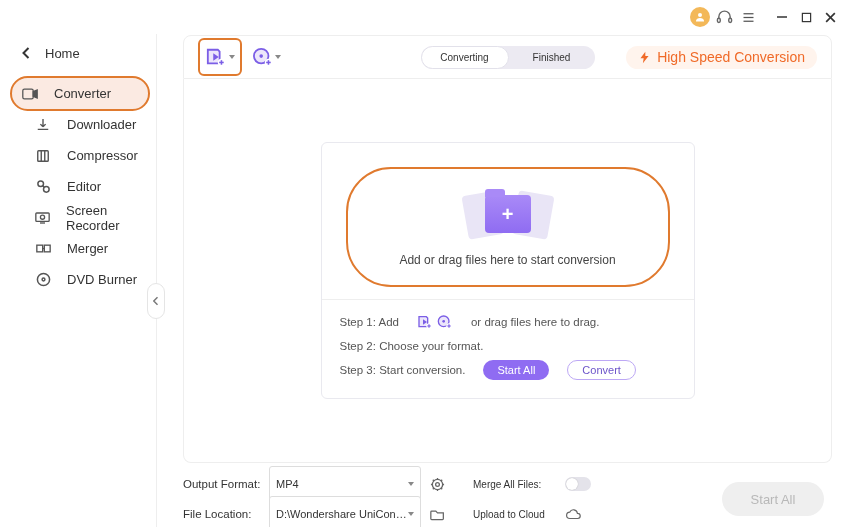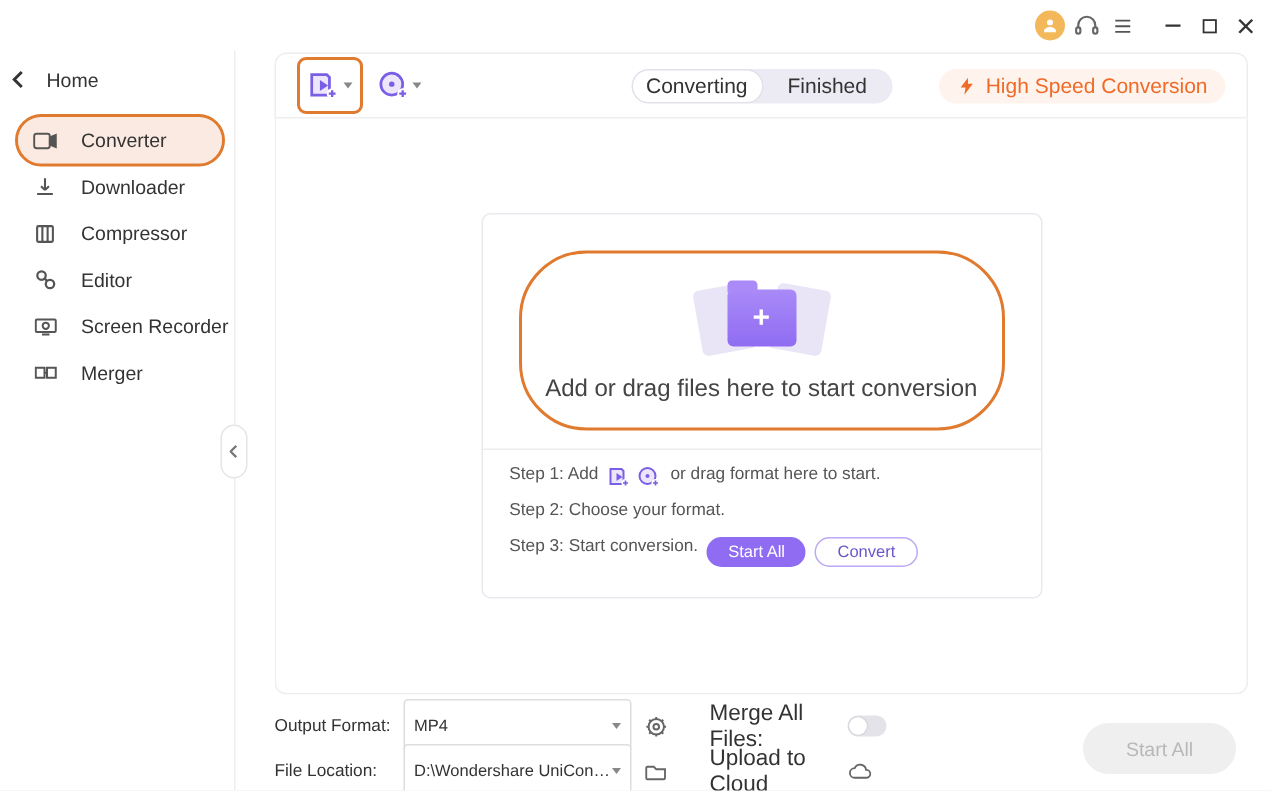--- a/index.html
+++ b/index.html
@@ -37,30 +37,30 @@
 .main-row { display: flex; flex: 1; min-height: 0; }
 .sidebar {
   width: 157px;
   border-right: 1px solid #eee;
   padding-top: 4px;
   position: relative;
 }
 .sidebar-home {
   display: flex; align-items: center;
   height: 30px;
-  padding-left: 8px;
+  padding-left: 22px;
   gap: 14px;
   cursor: pointer;
   margin-bottom: 10px;
 }
 .sidebar-list { list-style: none; }
 .sidebar-item {
   display: flex; align-items: center;
   height: 31px;
-  padding-left: 22px;
+  padding-left: 35px;
   gap: 16px;
   cursor: pointer;
   position: relative;
 }
 .sidebar-item .icon-slot {
   width: 16px; height: 16px;
   display: flex; align-items: center; justify-content: center;
   color: #555;
 }
 .sidebar-item.active {
@@ -126,21 +126,21 @@
   left: 50%; transform: translateX(-50%);
   width: 174px; height: 23px;
   background: #eceaf2;
   border-radius: 12px;
   display: flex;
   overflow: hidden;
 }
 .tabs-pill .tab {
   flex: 1;
   display: flex; align-items: center; justify-content: center;
-  font-size: 14px;
+  font-size: 10px;
   cursor: pointer;
 }
 .tabs-pill .tab.active { background: #fff; border: 1px solid #e2e1ea; border-radius: 12px; }
 .high-speed {
   margin-left: auto;
   background: #fff4ed;
   height: 23px;
   border-radius: 12px;
   display: flex; align-items: center;
   padding: 0 12px;
@@ -187,28 +187,28 @@
   border-radius: 4px;
 }
 .folder::before {
   content: ""; position: absolute; top: -6px; left: 0;
   width: 20px; height: 8px; background: #a98af7; border-radius: 3px 3px 0 0;
 }
 .folder-plus {
   position: absolute; left: 50%; top: 50%; transform: translate(-50%,-50%);
   color: #fff; font-size: 20px; font-weight: bold; line-height: 1;
 }
-.dropzone-text { font-size: 16px; color: #444; }
+.dropzone-text { font-size: 12px; color: #444; }
 .steps {
   border-top: 1px solid #eee;
   padding: 10px 18px 16px 18px;
   font-size: 11.5px;
   color: #555;
 }
-.step-row { display: flex; gap: 6px; height: 24px; }
+.step-row { display: flex; align-items: center; gap: 18px; height: 24px; }
 .step-icons { display: flex; gap: 4px; }
 .mini-pill {
   height: 20px; padding: 0 14px;
   border-radius: 10px;
   font-size: 11px;
   display: flex; align-items: center; justify-content: center;
   cursor: pointer;
 }
 .mini-pill.primary { background: #8f6cf2; color: #fff; }
 .mini-pill.secondary { background: #fff; border: 1px solid #bda8f5; color: #6c54c9; }
@@ -236,21 +236,21 @@
   font-size: 11px;
   cursor: pointer;
   overflow: hidden; white-space: nowrap;
 }
 .bottom-mid {
   margin-left: 20px;
   display: grid;
   grid-template-columns: 92px 32px;
   grid-auto-rows: 26px;
   align-items: center;
-  font-size: 15px;
+  font-size: 10px;
   row-gap: 4px;
 }
 .toggle {
   width: 26px; height: 14px;
   background: #e4e3ea;
   border-radius: 7px;
   position: relative;
   cursor: pointer;
 }
 .toggle::after {
@@ -374,20 +374,29 @@
         </li>
         <li class="sidebar-item">
           <span class="icon-slot">
             <svg width="15" height="13" viewBox="0 0 18 14" fill="none" stroke="#555" stroke-width="1.6">
                 <rect x="1" y="3" width="7" height="8"></rect>
                 <rect x="10" y="3" width="7" height="8"></rect>
                 <line x1="8" y1="7" x2="10" y2="7"></line>
               </svg>
           </span>
           <span>Merger</span>
+        </li>
+        <li class="sidebar-item">
+          <span class="icon-slot">
+            <svg width="15" height="15" viewBox="0 0 16 16" fill="none" stroke="#555" stroke-width="1.6">
+                <circle cx="8" cy="8" r="6.5"></circle>
+                <circle cx="8" cy="8" r="1.5"></circle>
+              </svg>
+          </span>
+          <span>DVD Burner</span>
         </li>
       </ul>
       <div class="collapse-handle">
         <svg width="6" height="10" viewBox="0 0 8 12" fill="none" stroke="#777" stroke-width="2">
             <polyline points="6,1 1,6 6,11"></polyline>
           </svg>
       </div>
     </div>
 
     <div class="content">
@@ -454,21 +463,21 @@
                     <line x1="15.5" y1="17" x2="20.5" y2="17" stroke="#7b5ee6" stroke-width="1.7"></line>
                   </svg>
                 <svg width="16" height="16" viewBox="0 0 24 22">
                     <circle cx="10" cy="10" r="8" stroke="#7b5ee6" stroke-width="2" fill="#ece6fb"></circle>
                     <circle cx="10" cy="10" r="2" fill="#7b5ee6"></circle>
                     <circle cx="18" cy="17" r="4" fill="#fff"></circle>
                     <line x1="18" y1="14.5" x2="18" y2="19.5" stroke="#7b5ee6" stroke-width="1.7"></line>
                     <line x1="15.5" y1="17" x2="20.5" y2="17" stroke="#7b5ee6" stroke-width="1.7"></line>
                   </svg>
               </span>
-              <span>or drag format here to start.</span>
+              <span>or drag files here to drag.</span>
             </div>
             <div class="step-row">
               <span>Step 2: Choose your format.</span>
             </div>
             <div class="step-row">
               <span>Step 3: Start conversion.</span>
               <div class="mini-pill primary">
                   <span>Start All</span>
                 </div>
               <div class="mini-pill secondary">

